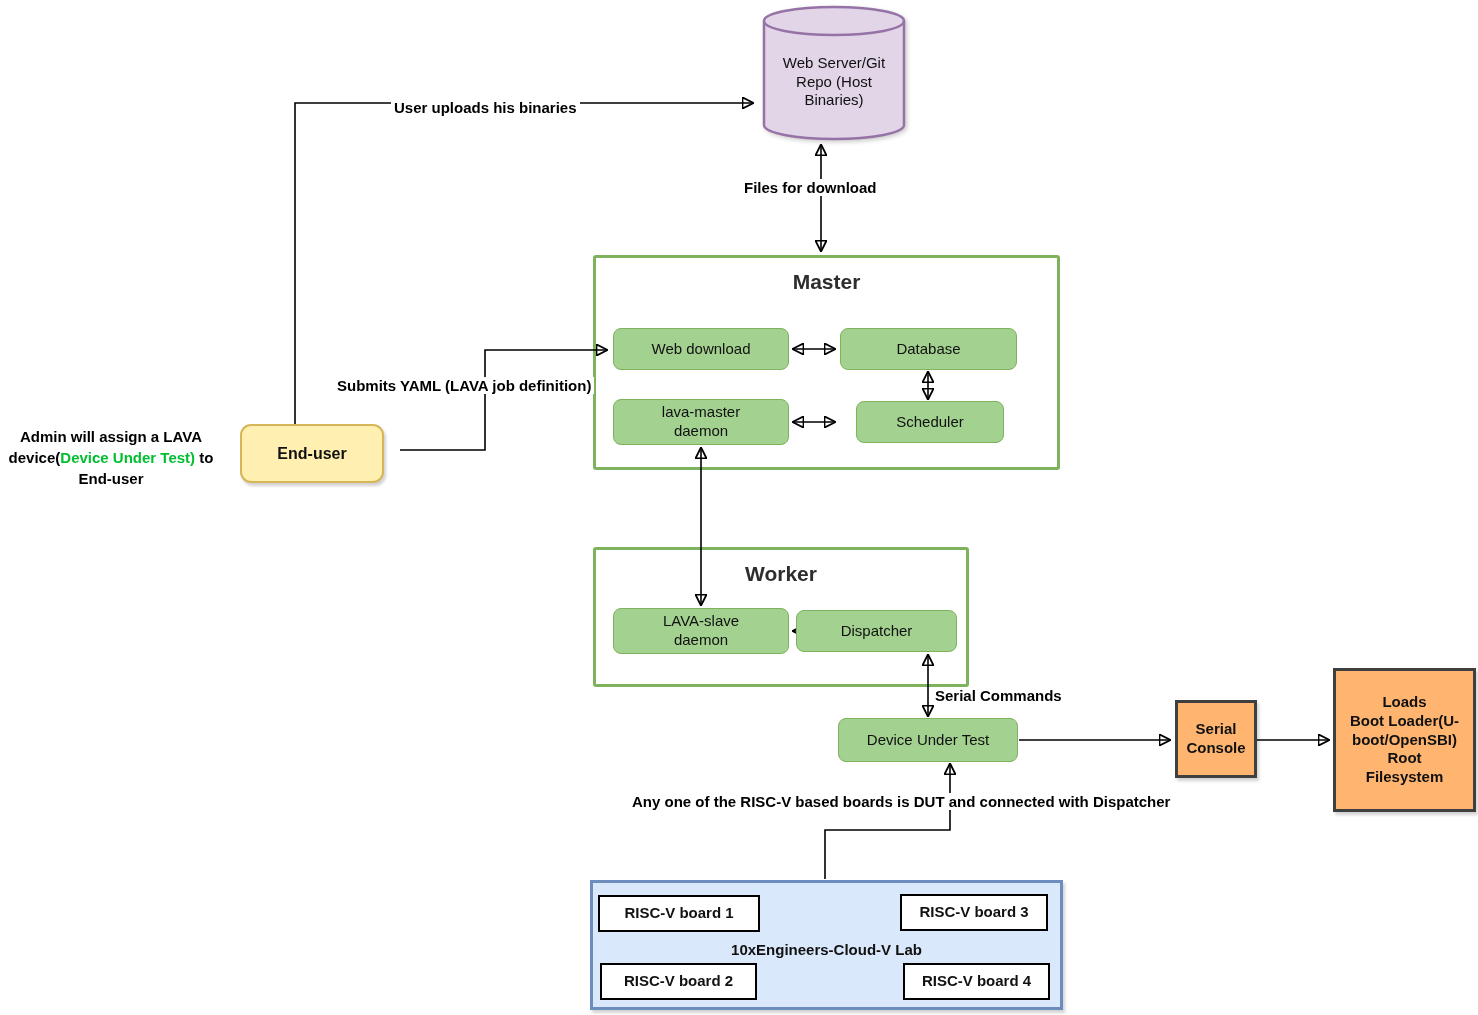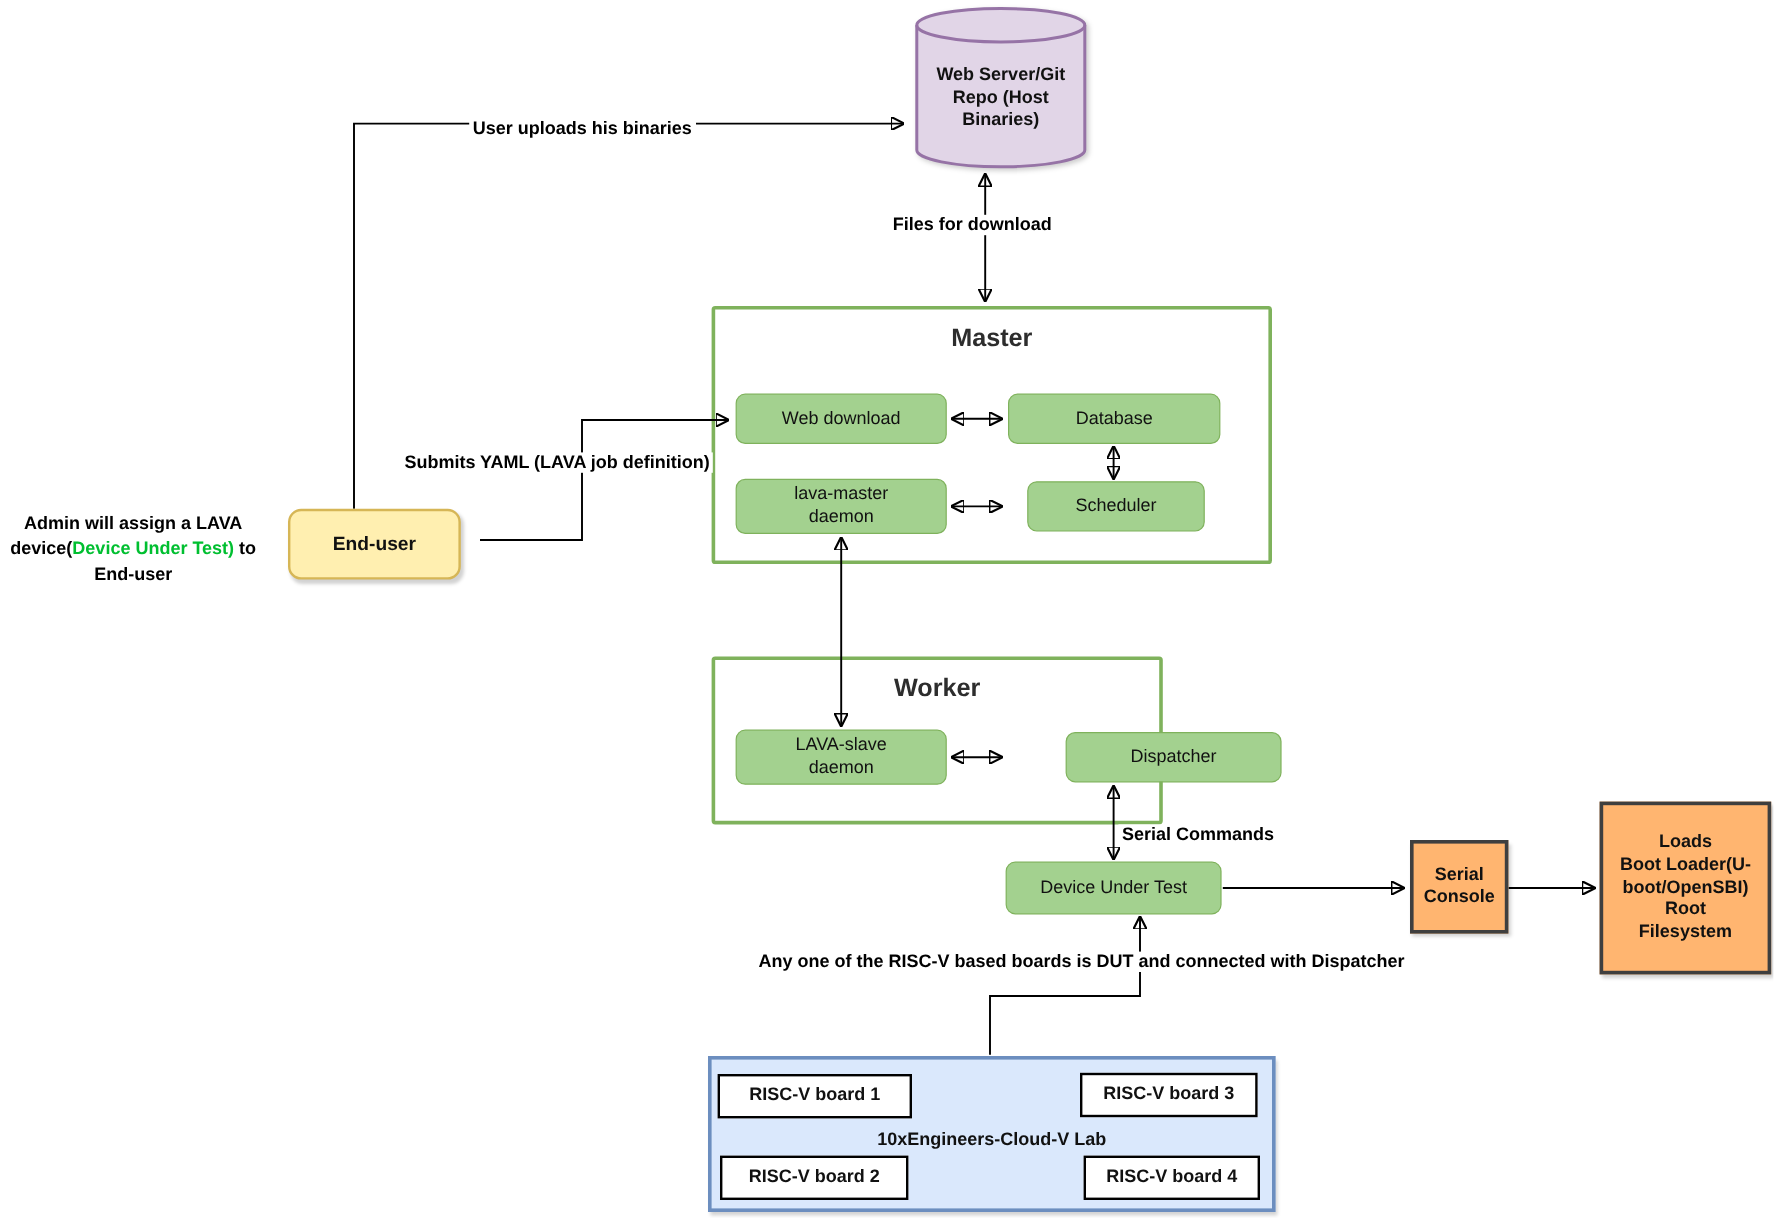--- a/index.html
+++ b/index.html
@@ -96,21 +96,21 @@
     background: none;
     line-height: 21px;
   }
   .green-text { color: var(--accent-green-text, #00B050); }
 
   .cylinder-wrap { background: none; border: none; }
   .cyl-shape { position: absolute; left: 0; top: 0; filter: drop-shadow(2px 2px 2px rgba(0,0,0,0.2)); }
   .cyl-text {
     position: relative;
     z-index: 1;
-    font-weight: bold;
+    font-weight: normal;
     padding: 18px 10px 0 10px;
     text-align: center;
   }
 </style>
 </head>
 <body>
 
 <div id="canvas">
 
   <svg id="connectors" width="1478" height="1015">
@@ -148,21 +148,21 @@
   <div class="node green-box" style="left:840px; top:328px; width:177px; height:42px;">Database</div>
   <div class="node green-box multiline" style="left:613px; top:399px; width:176px; height:46px;">lava-master
 daemon</div>
   <div class="node green-box" style="left:856px; top:401px; width:148px; height:42px;">Scheduler</div>
 
   <div class="container-box" style="left:593px; top:547px; width:376px; height:140px;">
     <div class="container-title">Worker</div>
   </div>
   <div class="node green-box multiline" style="left:613px; top:608px; width:176px; height:46px;">LAVA-slave
 daemon</div>
-  <div class="node green-box" style="left:888px; top:610px; width:180px; height:42px;">Dispatcher</div>
+  <div class="node green-box" style="left:796px; top:610px; width:161px; height:42px;">Dispatcher</div>
 
   <div class="node yellow-box shadowed" style="left:240px; top:424px; width:144px; height:59px;border-radius:11px;">End-user</div>
 
   <div class="node green-box" style="left:838px; top:718px; width:180px; height:44px;">Device Under Test</div>
 
   <div class="node orange-box multiline shadowed" style="left:1175px; top:700px; width:82px; height:78px;">Serial
 Console</div>
 
   <div class="node orange-box multiline shadowed" style="left:1333px; top:668px; width:143px; height:144px;">Loads
 Boot Loader(U-

